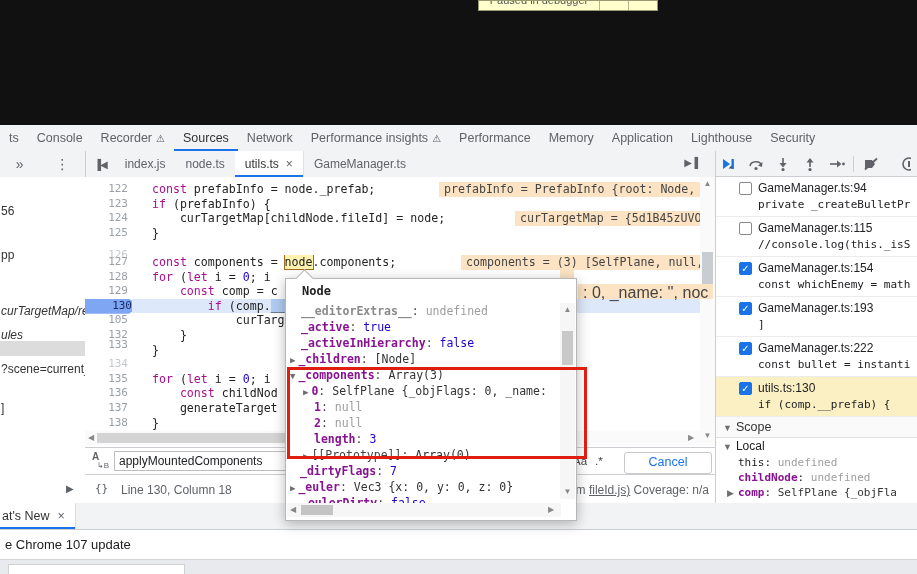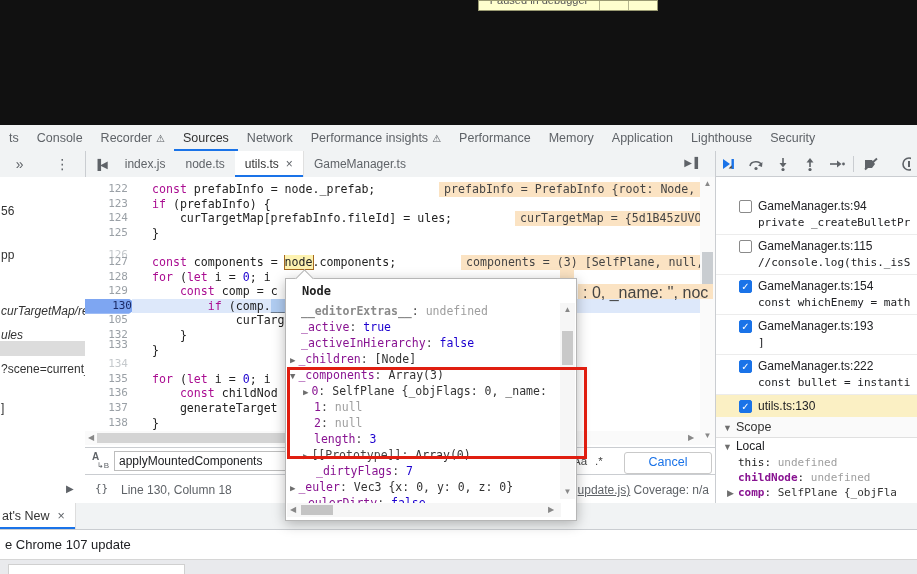--- a/index.html
+++ b/index.html
@@ -77,21 +77,21 @@
   .cov-text{position:absolute;right:6px;top:8px;white-space:nowrap;}
   .cov-text .lnk{text-decoration:underline;}
 
   
   .dbg-toolbar{position:absolute;left:715px;top:151px;width:202px;height:26px;background:#f1f3f4;
                border-bottom:1px solid #cacdd1;border-left:1px solid #cacdd1;display:flex;align-items:center;box-sizing:border-box;}
   .dbg-toolbar .ic{width:27px;height:16px;display:flex;align-items:center;justify-content:center;}
   .dbg-toolbar .sep{width:1px;height:16px;background:#cacdd1;margin:0 3px;}
   .rpanel{position:absolute;left:715px;top:177px;width:202px;height:326px;background:#fff;border-left:1px solid #cacdd1;
           box-sizing:border-box;overflow:hidden;}
-  .bp-row{position:absolute;left:0;width:202px;height:40px;border-bottom:1px solid #ececec;box-sizing:border-box;margin-top:18px;}
+  .bp-row{position:absolute;left:0;width:202px;height:40px;border-bottom:1px solid #ececec;box-sizing:border-box;}
   .bp-row.active{background:#fbf0c4;}
   .bp-check{position:absolute;left:23px;top:5px;width:13px;height:13px;border:1px solid #8a8a8a;border-radius:2px;
             background:#fff;box-sizing:border-box;}
   .bp-check.on{background:#1a73e8;border-color:#1a73e8;color:#fff;font-size:10px;line-height:11px;text-align:center;}
   .bp-loc{position:absolute;left:42px;top:4px;font-size:12px;color:#202124;white-space:nowrap;}
   .bp-snip{position:absolute;left:42px;top:21px;font-family:"DejaVu Sans Mono",monospace;font-size:11px;color:#202124;white-space:pre;}
   .scope-head{position:absolute;left:0;top:240px;width:202px;height:21px;border-bottom:1px solid #e0e0e0;background:#fafafa;
               font-size:12.5px;color:#333;line-height:21px;padding-left:7px;box-sizing:border-box;}
   .scope-head .car, .local-head .car{font-size:9px;color:#6e6e6e;margin-right:4px;}
   .local-head{position:absolute;left:0;top:262px;font-size:12px;color:#202124;padding-left:7px;}
@@ -106,21 +106,21 @@
   
   .popup{position:absolute;left:285px;top:278px;width:292px;height:243px;background:#fff;border:1px solid #b6b6b6;
          box-shadow:0 3px 12px rgba(0,0,0,.28);z-index:10;box-sizing:border-box;}
   .popup .tip{position:absolute;left:12px;top:-7px;width:12px;height:12px;background:#fff;border-left:1px solid #b6b6b6;
               border-top:1px solid #b6b6b6;transform:rotate(45deg);}
   .popup .title{position:absolute;left:16px;top:5px;font-size:12px;font-weight:bold;color:#222;
                 font-family:"DejaVu Sans Mono",monospace;}
   .popup .rows{position:absolute;left:0;top:24px;width:274px;height:200px;overflow:hidden;}
   .prow{height:16px;line-height:16px;white-space:pre;font-family:"DejaVu Sans Mono",monospace;font-size:11.5px;overflow:hidden;}
   .prow .car{font-size:9px;color:#6e6e6e;}
-  .pk-purple{color:#881391;font-weight:normal;}
+  .pk-purple{color:#881391;font-weight:bold;}
   .pk-gray{color:#8a8a8a;font-weight:bold;}
   .pk-plain{color:#444;}
   .pop-vscroll{position:absolute;right:1px;top:24px;width:15px;height:196px;background:#f6f6f6;}
   .pop-vscroll .arr{position:absolute;left:0;width:15px;text-align:center;font-size:8px;color:#888;}
   .pop-vscroll .thumb{position:absolute;left:2px;top:28px;width:11px;height:34px;background:#c9c9c9;}
   .pop-hscroll{position:absolute;left:1px;bottom:3px;width:274px;height:14px;background:#f6f6f6;}
   .pop-hscroll .arr{position:absolute;top:2px;font-size:8px;color:#888;}
   .pop-hscroll .thumb{position:absolute;left:14px;top:2px;width:32px;height:10px;background:#c4c4c4;}
 
   .red-rect{position:absolute;left:287px;top:367px;width:294px;height:86px;border:3px solid #e01e10;z-index:30;}
@@ -230,21 +230,21 @@
     <div class="hscroll">
       <span class="arr" style="left:3px;">◀</span>
       <div class="thumb"></div>
       <span class="arr" style="left:603px;">▶</span>
     </div>
   <div class="gut" style="top: 5px;">122</div>
       <div class="crow" style="top: 5px;"><span>  </span><span class="ck">const</span><span> prefabInfo = node._prefab;</span><span class="ev" style="left: 307px;">prefabInfo = PrefabInfo {root: Node, asset: P</span></div>
       <div class="gut" style="top: 19.6px;">123</div>
       <div class="crow" style="top: 19.6px;"><span>  </span><span class="ck">if</span><span> (prefabInfo) {</span></div>
       <div class="gut" style="top: 34.2px;">124</div>
-      <div class="crow" style="top: 34.2px;"><span>      curTargetMap[prefabInfo.fileId] = ules;</span><span class="ev" style="left: 383px;">curTargetMap = {5d1B45zUVOV7GBgxH2</span></div>
+      <div class="crow" style="top: 34.2px;"><span>      curTargetMap[childNode.fileId] = node;</span><span class="ev" style="left: 383px;">curTargetMap = {5d1B45zUVOV7GBgxH2</span></div>
       <div class="gut" style="top: 48.8px;">125</div>
       <div class="crow" style="top: 48.8px;"><span>  }</span></div>
       <div class="gut mut" style="top: 63.4px; margin-top: 8px;">126</div>
       <div class="crow" style="top: 63.4px;"></div>
       <div class="gut" style="top: 78px;">127</div>
       <div class="crow" style="top: 78px;"><span>  </span><span class="ck">const</span><span> components = </span><span class="ctok">node</span><span>.components;</span><span class="ev" style="left: 329px;">components = (3) [SelfPlane, null, null],</span></div>
       <div class="gut" style="top: 92.6px;">128</div>
       <div class="crow" style="top: 92.6px;"><span>  </span><span class="ck">for</span><span> (</span><span class="ck">let</span><span> i = </span><span class="cn">0</span><span>; i </span></div>
       <div class="gut" style="top: 107.2px;">129</div>
       <div class="crow" style="top: 107.2px;"><span>      </span><span class="ck">const</span><span> comp = c</span></div>
@@ -274,21 +274,21 @@
     <div class="ab-icon">A<span class="b2">↳B</span></div>
     <input type="text" value="applyMountedComponents" style="">
     <span class="sopt" style="left:488px;">Aa</span>
     <span class="sopt" style="left:510px;">.*</span>
     <div class="cancel-btn">Cancel</div>
   </div>
 
   <div class="status">
     <span class="pp-icon">{}</span>
     <span class="pos-text">Line 130, Column 18</span>
-    <span class="cov-text"><span>m </span><span class="lnk">update.js)</span><span> Coverage: n/a</span></span>
+    <span class="cov-text"><span>m </span><span class="lnk">fileId.js)</span><span> Coverage: n/a</span></span>
   </div>
 
   <div class="dbg-toolbar">
     <span class="ic">
       <svg width="16" height="14">
           <path d="M2 2 L9 7 L2 12 Z" fill="#1a73e8"></path>
           <rect x="10.5" y="2" width="2.4" height="10" fill="#1a73e8"></rect>
           <path d="M12 13 L16 13 L16 9 Z" fill="#444" transform="translate(-2,1) scale(0.8)"></path>
         </svg>
     </span>
@@ -381,21 +381,21 @@
         <div class="prow" style="padding-left: 15px;"><span class="pk-gray">__editorExtras__</span><span class="pk-plain">: </span><span class="v-gray">undefined</span></div>
         <div class="prow" style="padding-left: 15px;"><span class="pk-purple">_active</span><span class="pk-plain">: </span><span class="v-blue">true</span></div>
         <div class="prow" style="padding-left: 15px;"><span class="pk-purple">_activeInHierarchy</span><span class="pk-plain">: </span><span class="v-blue">false</span></div>
         <div class="prow" style="padding-left: 15px;"><span class="car" style="margin-left: -11px; margin-right: 3px;">▶</span><span class="pk-purple">_children</span><span class="pk-plain">: </span><span class="v-dark">[Node]</span></div>
         <div class="prow" style="padding-left: 15px;"><span class="car" style="margin-left: -11px; margin-right: 3px;">▼</span><span class="pk-purple">_components</span><span class="pk-plain">: </span><span class="v-dark">Array(3)</span></div>
         <div class="prow" style="padding-left: 28px;"><span class="car" style="margin-left: -11px; margin-right: 3px;">▶</span><span class="pk-purple">0</span><span class="pk-plain">: </span><span class="v-dark">SelfPlane {_objFlags: 0, _name:</span></div>
         <div class="prow" style="padding-left: 28px;"><span class="pk-purple">1</span><span class="pk-plain">: </span><span class="v-gray">null</span></div>
         <div class="prow" style="padding-left: 28px;"><span class="pk-purple">2</span><span class="pk-plain">: </span><span class="v-gray">null</span></div>
         <div class="prow" style="padding-left: 28px;"><span class="pk-purple">length</span><span class="pk-plain">: </span><span class="v-blue">3</span></div>
         <div class="prow" style="padding-left: 28px;"><span class="car" style="margin-left: -11px; margin-right: 3px;">▶</span><span class="pk-plain">[[Prototype]]</span><span class="pk-plain">: </span><span class="v-dark">Array(0)</span></div>
-        <div class="prow" style="padding-left: 30px;"><span class="pk-purple">_dirtyFlags</span><span class="pk-plain">: </span><span class="v-blue">7</span></div>
+        <div class="prow" style="padding-left: 14px;"><span class="pk-purple">_dirtyFlags</span><span class="pk-plain">: </span><span class="v-blue">7</span></div>
         <div class="prow" style="padding-left: 15px;"><span class="car" style="margin-left: -11px; margin-right: 3px;">▶</span><span class="pk-purple">_euler</span><span class="pk-plain">: </span><span class="v-dark">Vec3 {x: 0, y: 0, z: 0}</span></div>
         <div class="prow" style="padding-left: 15px;"><span class="pk-purple">_eulerDirty</span><span class="pk-plain">: </span><span class="v-blue">false</span></div>
       </div>
     <div class="pop-vscroll">
       <span class="arr" style="top:2px;">▲</span>
       <div class="thumb"></div>
       <span class="arr" style="top:184px;">▼</span>
     </div>
     <div class="pop-hscroll">
       <span class="arr" style="left:3px;">◀</span>

